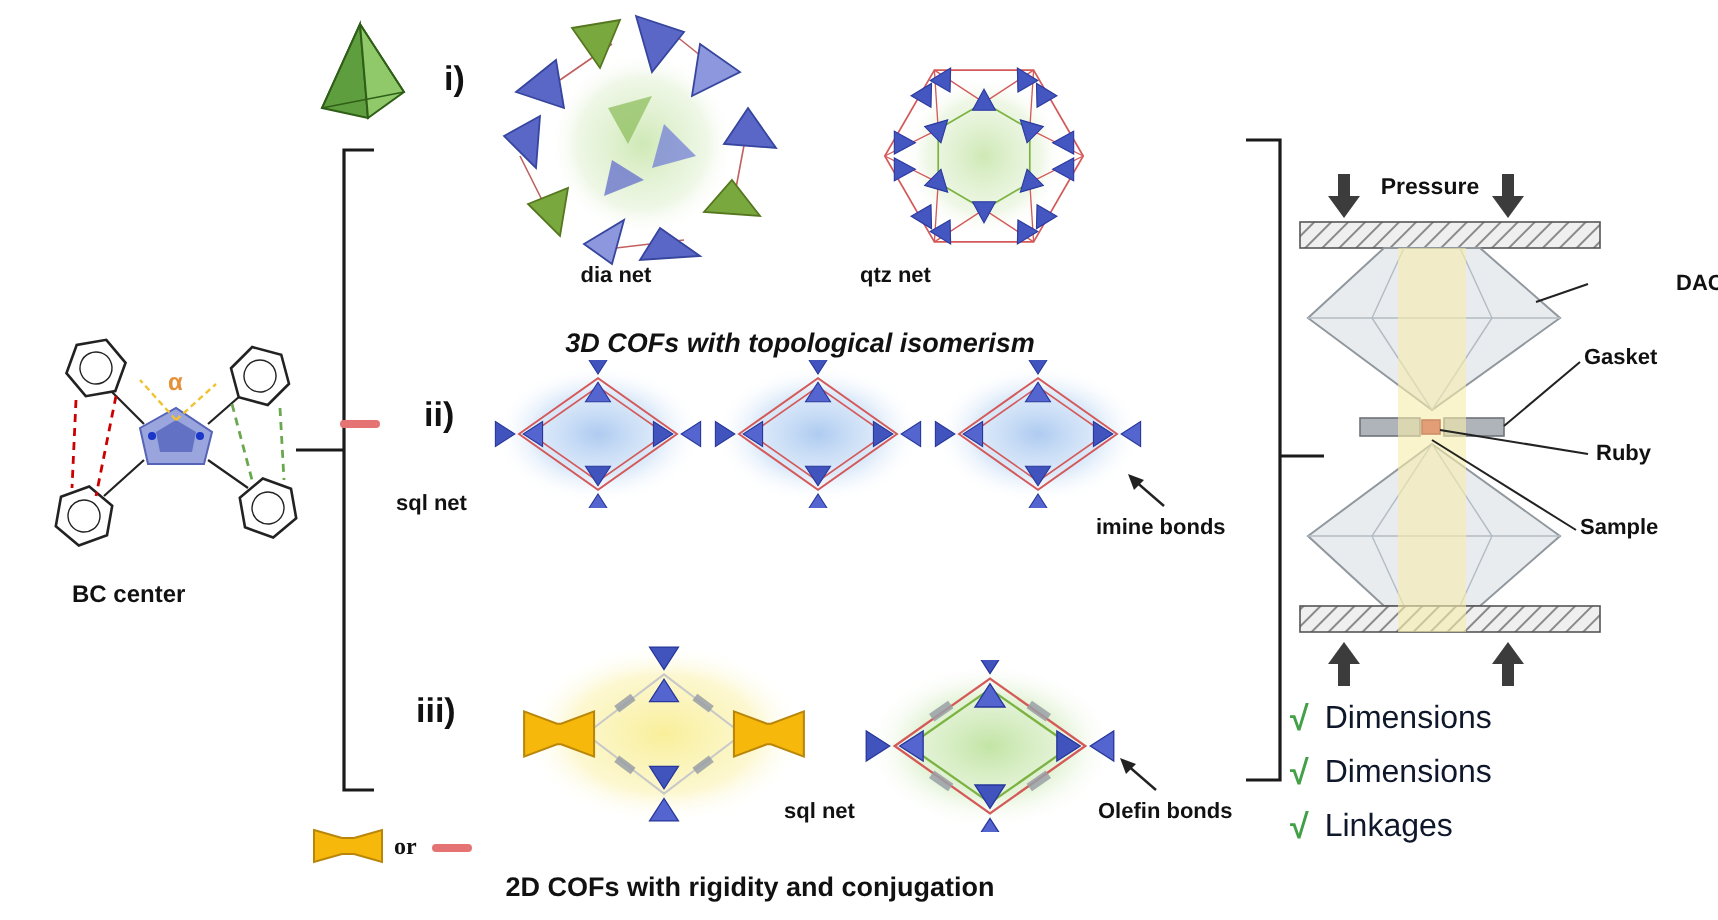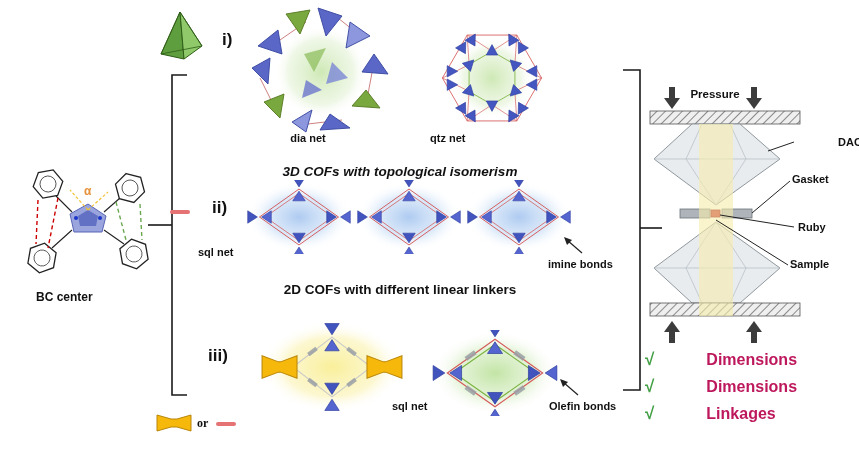--- a/index.html
+++ b/index.html
@@ -8,21 +8,21 @@
   .abs { position:absolute; }
   .lbl { position:absolute; font-weight:700; color:#111; white-space:nowrap; }
   .small { font-size:11px; }
   .med { font-size:12px; }
   .rowlabel { position:absolute; font-weight:700; font-size:17px; color:#111; }
   .caption { position:absolute; font-weight:700; font-size:13.5px; color:#111; text-align:center; }
   .dash { position:absolute; background:#e57373; border-radius:2px; }
   .alpha { color:#e69138; font-size:12px; }
   .check-row { display:flex; align-items:center; gap:8px; height:27px; }
   .check-mark { color:#43a047; font-weight:700; font-size:17px; }
-  .check-label { color:#be185d; font-weight:700; font-size:16px;margin-left:44px; }
+  .check-label { color:#0f172a; font-weight:400; font-size:16px; }
   svg { display:block; }
 </style>
 </head>
 <body>
 
 <div class="fig">
 
   <svg width="0" height="0" class="abs" aria-hidden="true">
     <defs>
       <pattern id="hatch" width="6" height="6" patternUnits="userSpaceOnUse" patternTransform="rotate(45)">
@@ -215,21 +215,20 @@
       <use href="#sqlMotif"></use>
     </svg>
 
   <div class="lbl small" style="left:198px; top:246px;">sql net</div>
 
   <svg class="abs" style="left:560px; top:236px;" width="26" height="20" viewBox="0 0 26 20">
       <use href="#annArrow"></use>
     </svg>
   <div class="lbl small" style="left:548px; top:258px;">imine bonds</div>
 
-  <div class="caption" style="left:235px; top:282px; width:330px;">2D COFs with different linear linkers</div>
 
   <div class="rowlabel" style="left:208px; top:346px;">iii)</div>
 
   <svg class="abs" style="left:260px; top:320px;" width="144" height="94" viewBox="0 0 140 90">
       <use href="#yellowMotif"></use>
     </svg>
   <svg class="abs" style="left:426px; top:330px;" width="138" height="86" viewBox="0 0 110 74">
       <use href="#greenMotif"></use>
     </svg>
 
@@ -239,20 +238,21 @@
       <use href="#annArrow"></use>
     </svg>
   <div class="lbl small" style="left:549px; top:400px;">Olefin bonds</div>
 
   <svg class="abs" style="left:156px; top:414px;" width="36" height="18" viewBox="0 0 36 18">
     <polygon points="1,1 15,5 21,5 35,1 35,17 21,13 15,13 1,17" fill="#f6b80b" stroke="#b9860a" stroke-width="1"></polygon>
   </svg>
   <div class="lbl" style="left:197px; top:416px; font-size:12px;font-family:Liberation Serif, serif;">or</div>
   <div class="dash" style="left:216px; top:422px; width:20px; height:4px;"></div>
 
+  <div class="caption" style="left:225px; top:436px; width:300px;">2D COFs with rigidity and conjugation</div>
 
   <svg class="abs" style="left:640px; top:85px;" width="220" height="265" viewBox="0 0 220 265">
     <use href="#arrowDown" transform="translate(32,2)"></use>
     <use href="#arrowDown" transform="translate(114,2)"></use>
     <rect x="10" y="26" width="150" height="13" fill="url(#hatch)" stroke="#555" stroke-width="0.8"></rect>
     <g>
       <path d="M52,39 L100,39 L140,74 L76,120 L14,74 Z" fill="#e8ecef" stroke="#90989e" stroke-width="1"></path>
       <path d="M62,39 L46,74 M90,39 L106,74 M46,74 L76,120 M106,74 L76,120 M14,74 L140,74" stroke="#b3bcc3" stroke-width="0.7" fill="none"></path>
     </g>
     <rect x="40" y="124" width="30" height="9" fill="#aeb4b9" stroke="#6d7479" stroke-width="0.8"></rect>

